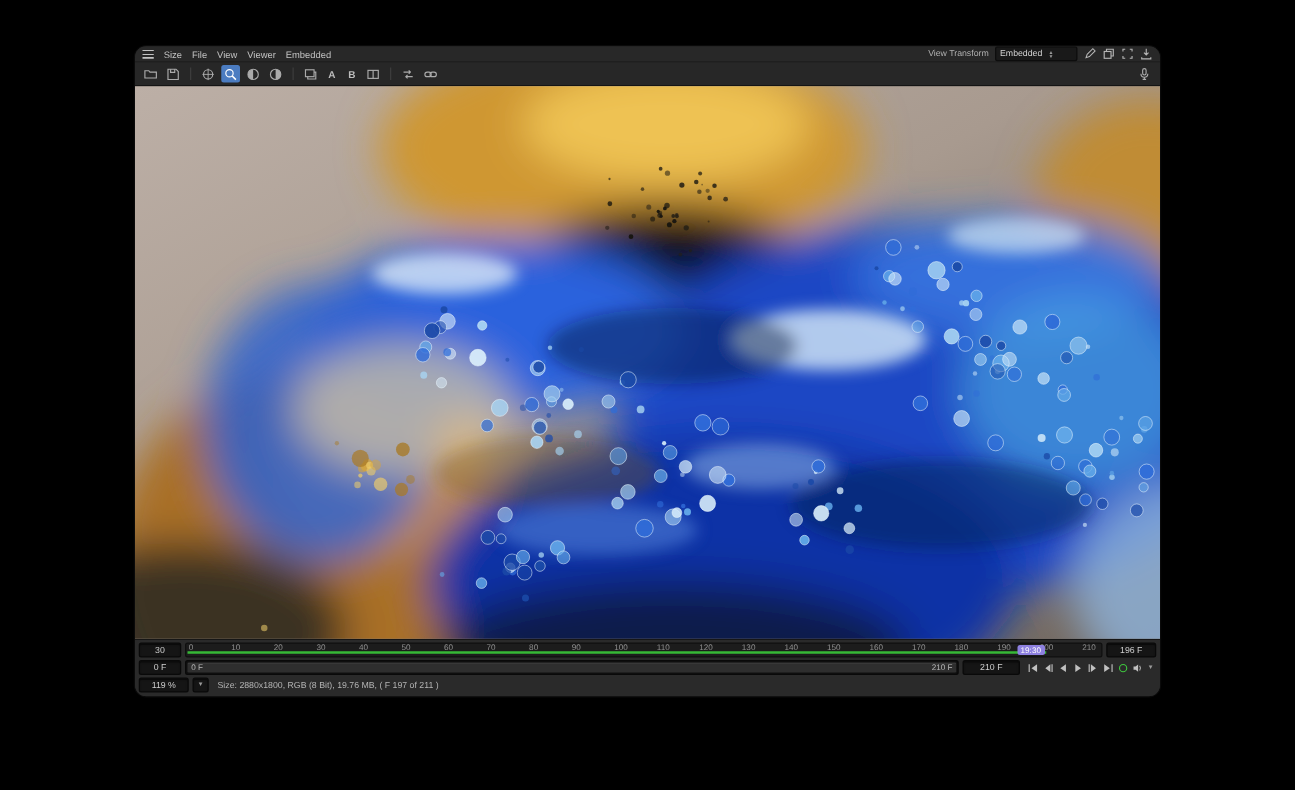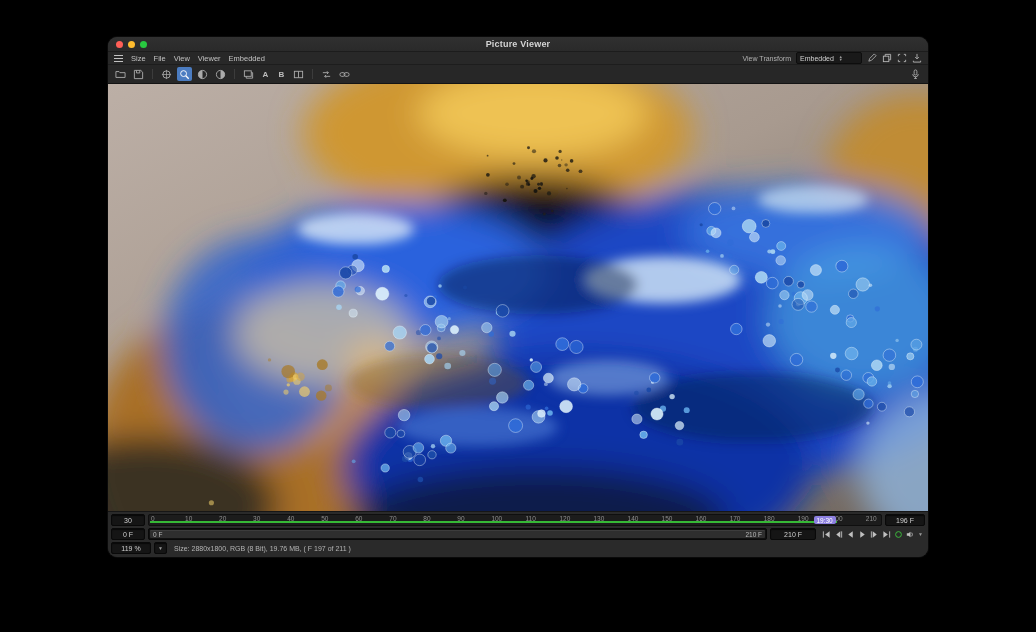--- a/index.html
+++ b/index.html
@@ -61,28 +61,20 @@
   .tbtn{width:11px;height:11px;display:flex;align-items:center;justify-content:center;}
   .tbtn svg{width:9px;height:9px;}
   .caret{font-size:5px;color:#9a9a9a;margin-left:1px;}
   .status-text{font-size:7px;color:#b4b4b4;display:flex;align-items:center;padding-left:4px;white-space:nowrap;}
 </style>
 </head>
 <body>
 
 <div class="window">
 
-  <div class="titlebar">
-    <div class="traffic">
-      <span class="tl" style="background:#ff5f57"></span>
-      <span class="tl" style="background:#febc2e"></span>
-      <span class="tl" style="background:#28c840"></span>
-    </div>
-    <span class="title">Picture Viewer</span>
-  </div>
 
   <div class="menubar">
     <span class="burger"></span>
     <span class="menu-item">Size</span>
     <span class="menu-item">File</span>
     <span class="menu-item">View</span>
     <span class="menu-item">Viewer</span>
     <span class="menu-item">Embedded</span>
     <div class="menu-right">
       <span class="vt-label">View Transform</span>

